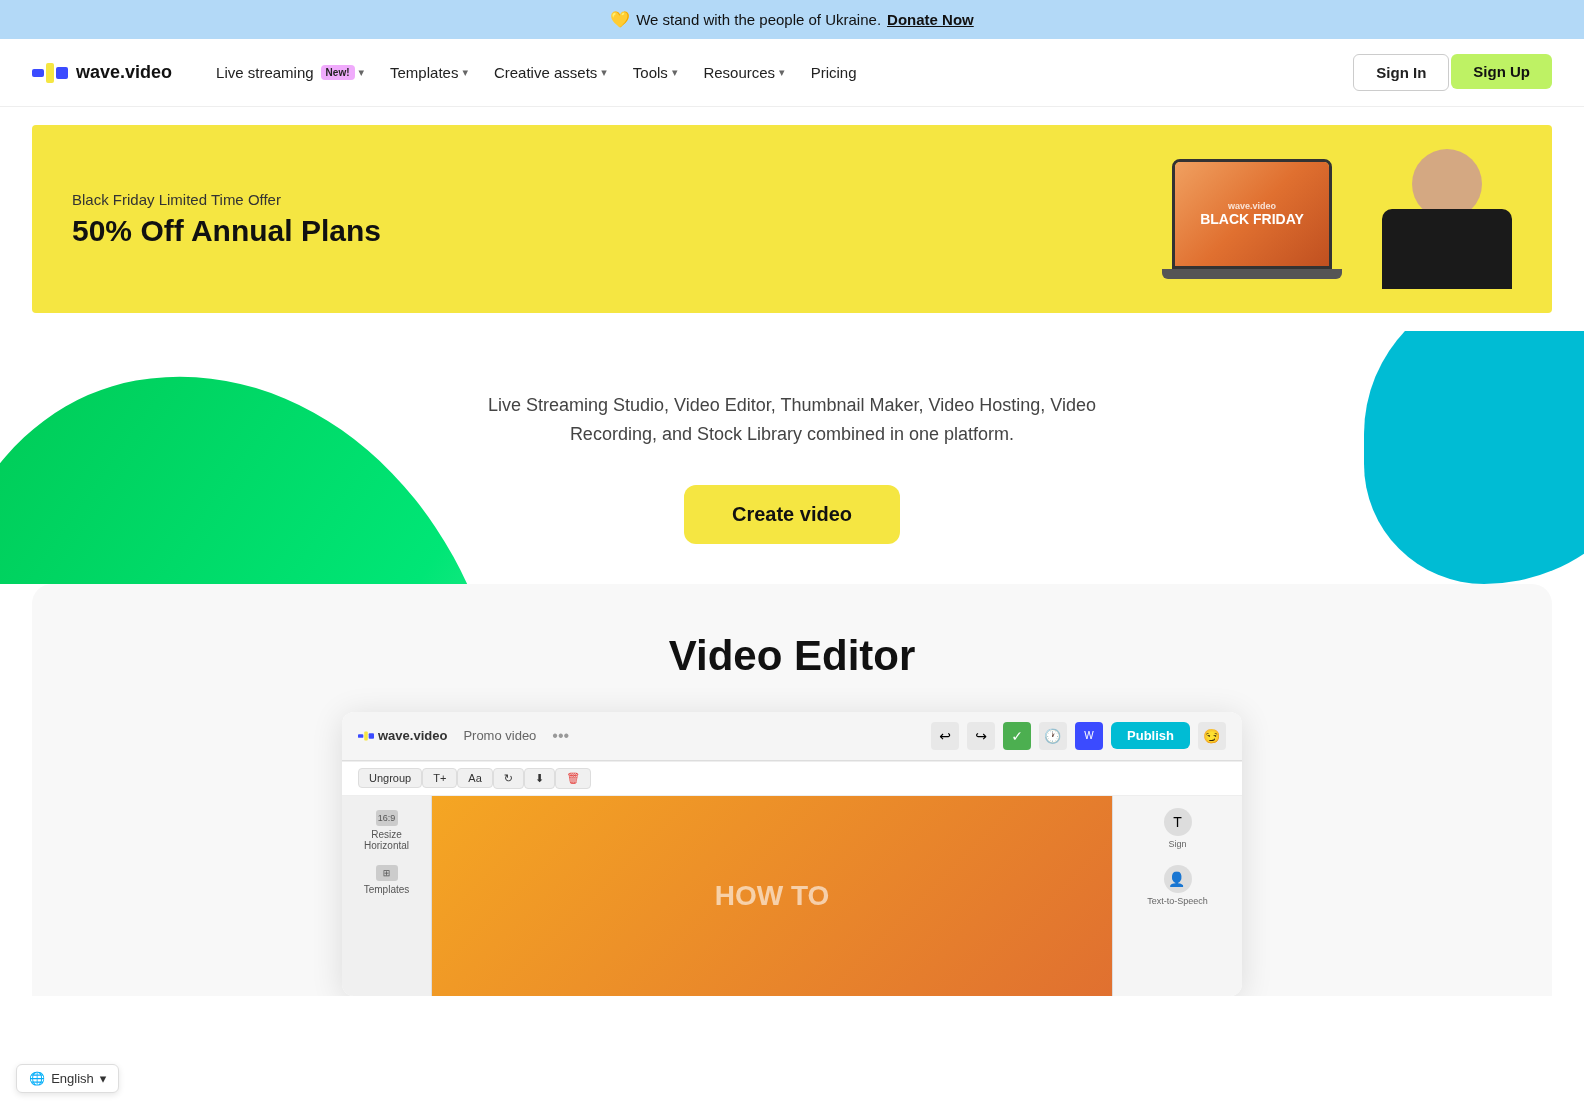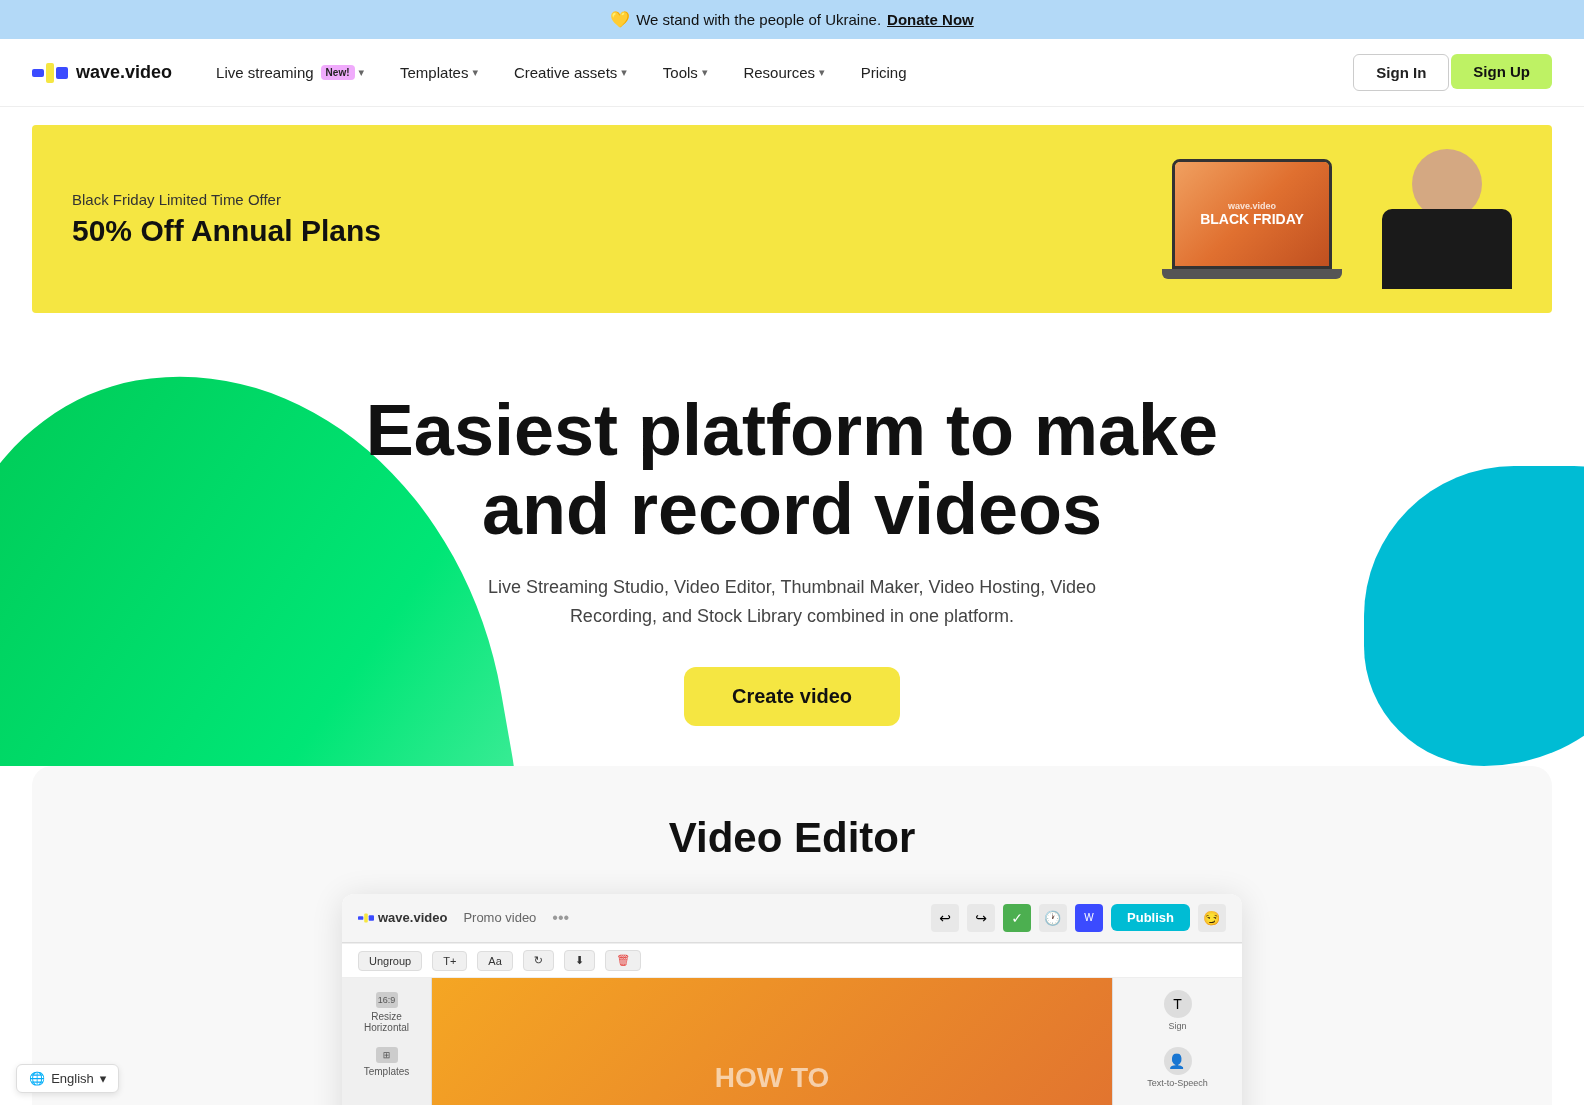--- a/index.html
+++ b/index.html
@@ -43,21 +43,21 @@
       height: 28px;
     }
     .logo-text {
       font-size: 18px;
       font-weight: 700;
       color: #111;
     }
     .nav-links {
       display: flex;
       align-items: center;
-      gap: 12px;
+      gap: 2px;
       flex: 1;
     }
     .nav-item {
       display: flex;
       align-items: center;
       gap: 4px;
       padding: 8px 12px;
       font-size: 15px;
       color: #222;
       cursor: pointer;
@@ -377,22 +377,21 @@
     .editor-tool-label {
       font-size: 9px;
       color: #666;
     }
     .editor-inline-toolbar {
       background: #fff;
       border-top: 1px solid #eee;
       border-bottom: 1px solid #eee;
       padding: 6px 16px;
       display: flex;
-      align-items: flex-end;
-      gap: 10px;
+      align-items: center;
     }
     .editor-inline-btn {
       background: #f0f0f0;
       border: 1px solid #ddd;
       border-radius: 4px;
       padding: 3px 10px;
       font-size: 11px;
       color: #333;
     }
 
@@ -490,24 +489,20 @@
     <div style="position:relative;width:130px;height:140px;">
       <div style="width:70px;height:70px;background:#d4a882;border-radius:50%;position:absolute;top:0;left:50%;transform:translateX(-50%);"></div>
       <div style="width:130px;height:80px;background:#1a1a1a;position:absolute;bottom:0;left:0;border-radius:10px 10px 0 0;"></div>
     </div>
   </div>
 </div>
 
 <div class="hero">
   <div class="hero-bg-green"></div>
   <div class="hero-bg-blue"></div>
-  <h1>
-    <span>Easiest platform to make</span><br>
-    <span>and record videos</span>
-  </h1>
   <p class="hero-sub">Live Streaming Studio, Video Editor, Thumbnail Maker, Video Hosting, Video Recording, and Stock Library combined in one platform.</p>
   <button class="btn-create">Create video</button>
 </div>
 
 <div class="video-editor-section">
   <h2>Video Editor</h2>
 
   <div class="editor-mockup">
 
     <div class="editor-topbar">

